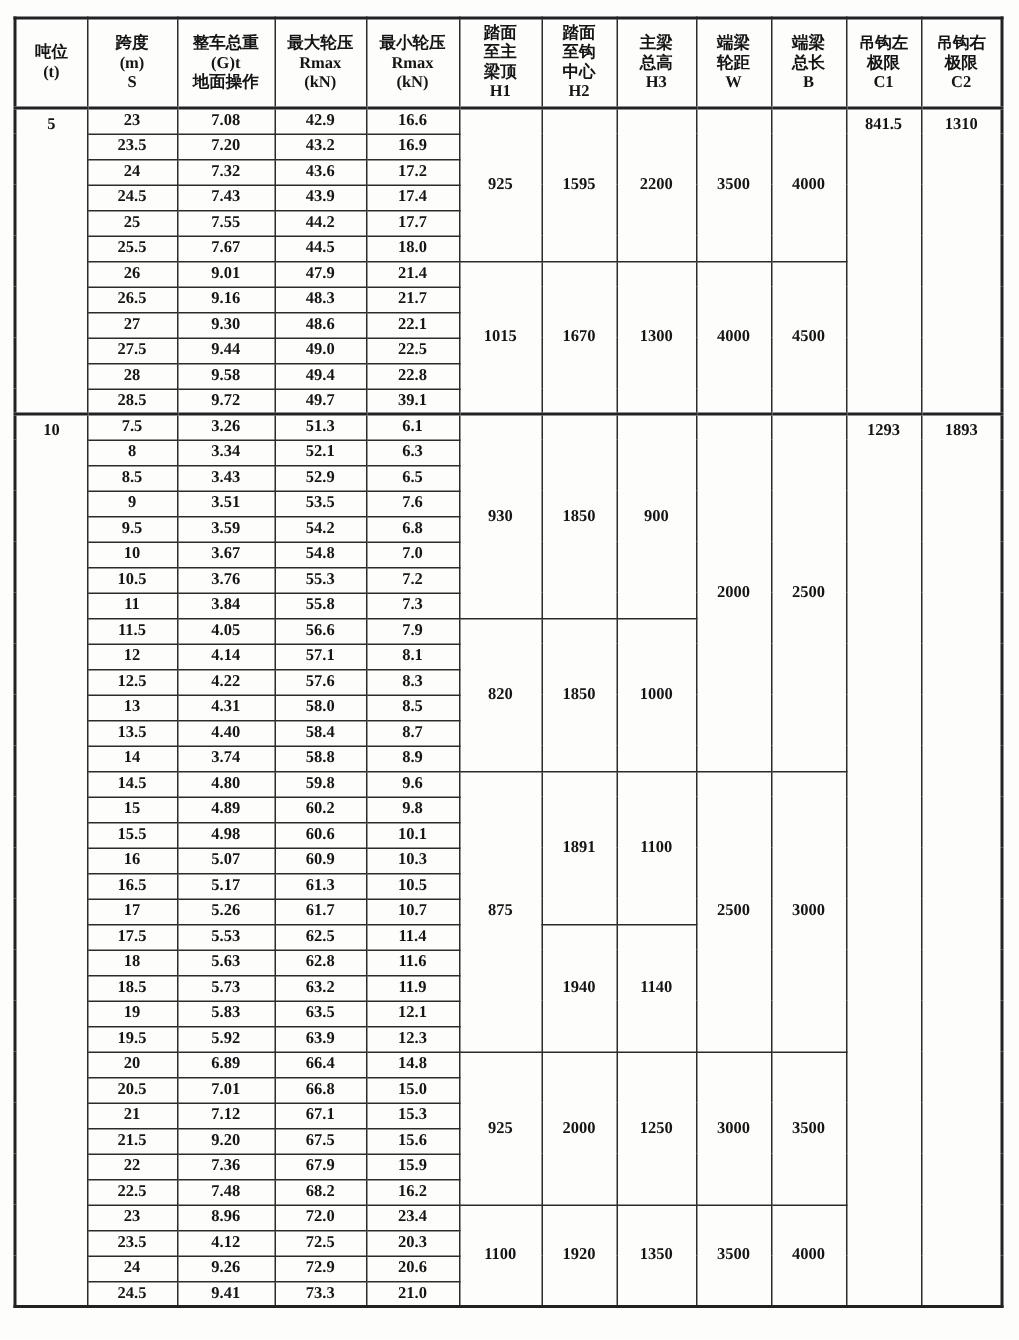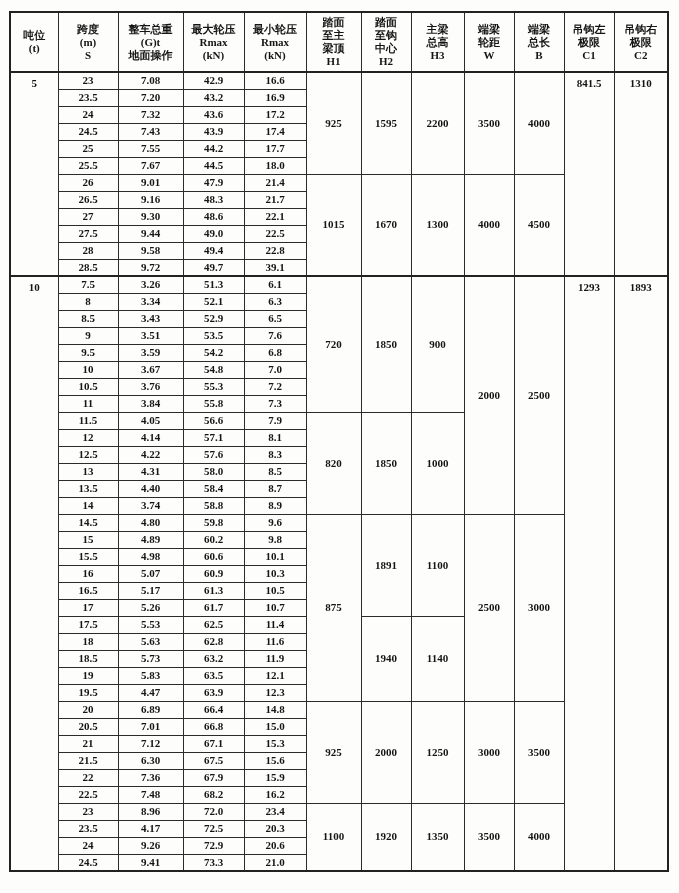--- a/index.html
+++ b/index.html
@@ -188,21 +188,21 @@
           <td>9.72</td>
           <td>49.7</td>
           <td>39.1</td>
         </tr>
         <tr class="section-start">
           <td rowspan="35" class="v-top">10</td>
           <td>7.5</td>
           <td>3.26</td>
           <td>51.3</td>
           <td>6.1</td>
-          <td rowspan="8">720</td>
+          <td rowspan="8">930</td>
           <td rowspan="8">1850</td>
           <td rowspan="8">900</td>
           <td rowspan="14">2000</td>
           <td rowspan="14">2500</td>
           <td rowspan="35" class="v-top">1293</td>
           <td rowspan="35" class="v-top">1893</td>
         </tr>
         <tr>
           <td>8</td>
           <td>3.34</td>
@@ -346,21 +346,21 @@
           <td>11.9</td>
         </tr>
         <tr>
           <td>19</td>
           <td>5.83</td>
           <td>63.5</td>
           <td>12.1</td>
         </tr>
         <tr>
           <td>19.5</td>
-          <td>4.47</td>
+          <td>5.92</td>
           <td>63.9</td>
           <td>12.3</td>
         </tr>
         <tr>
           <td>20</td>
           <td>6.89</td>
           <td>66.4</td>
           <td>14.8</td>
           <td rowspan="6">925</td>
           <td rowspan="6">2000</td>
@@ -375,21 +375,21 @@
           <td>15.0</td>
         </tr>
         <tr>
           <td>21</td>
           <td>7.12</td>
           <td>67.1</td>
           <td>15.3</td>
         </tr>
         <tr>
           <td>21.5</td>
-          <td>6.30</td>
+          <td>9.20</td>
           <td>67.5</td>
           <td>15.6</td>
         </tr>
         <tr>
           <td>22</td>
           <td>7.36</td>
           <td>67.9</td>
           <td>15.9</td>
         </tr>
         <tr>
@@ -404,21 +404,21 @@
           <td>72.0</td>
           <td>23.4</td>
           <td rowspan="4">1100</td>
           <td rowspan="4">1920</td>
           <td rowspan="4">1350</td>
           <td rowspan="4">3500</td>
           <td rowspan="4">4000</td>
         </tr>
         <tr>
           <td>23.5</td>
-          <td>4.17</td>
+          <td>4.12</td>
           <td>72.5</td>
           <td>20.3</td>
         </tr>
         <tr>
           <td>24</td>
           <td>9.26</td>
           <td>72.9</td>
           <td>20.6</td>
         </tr>
         <tr>

